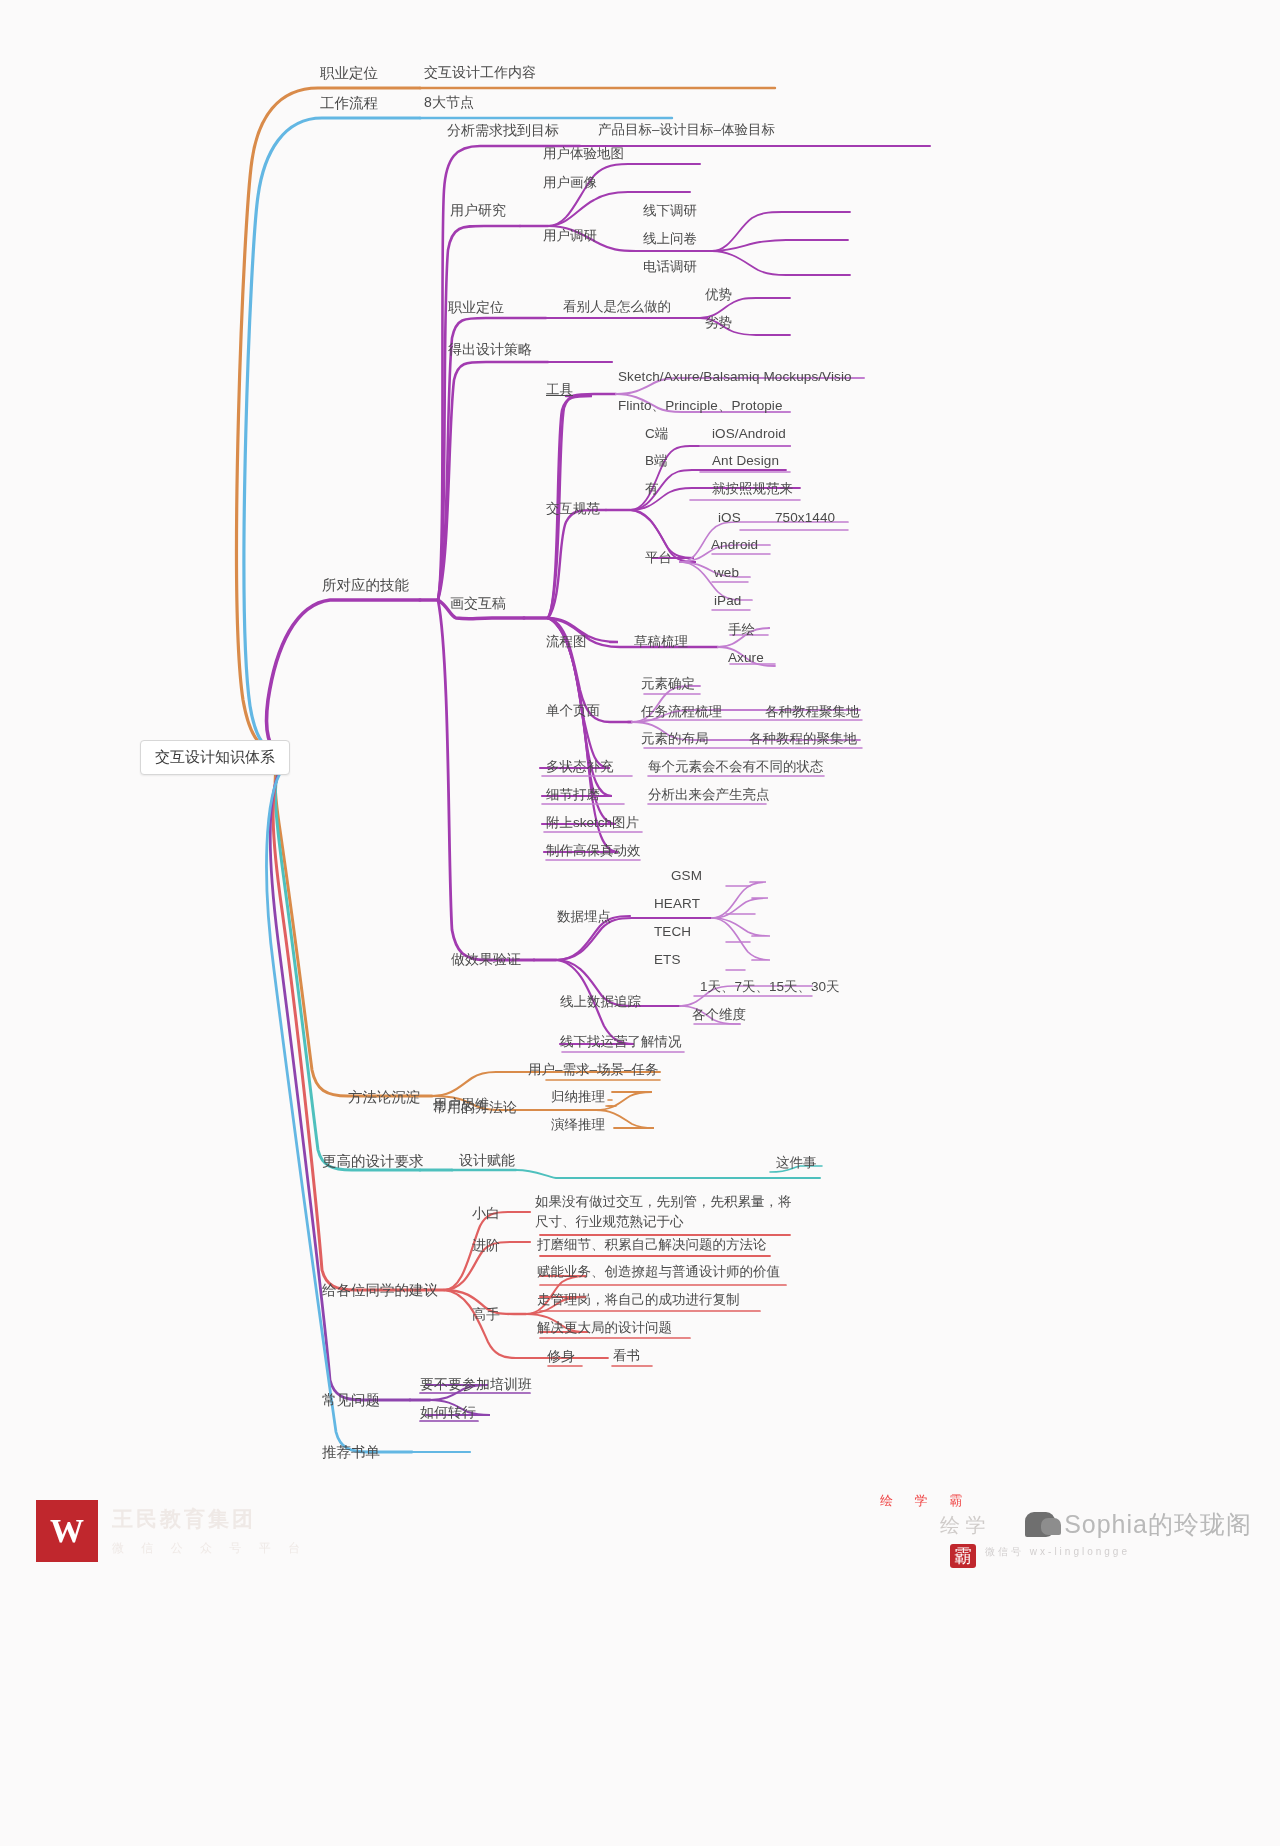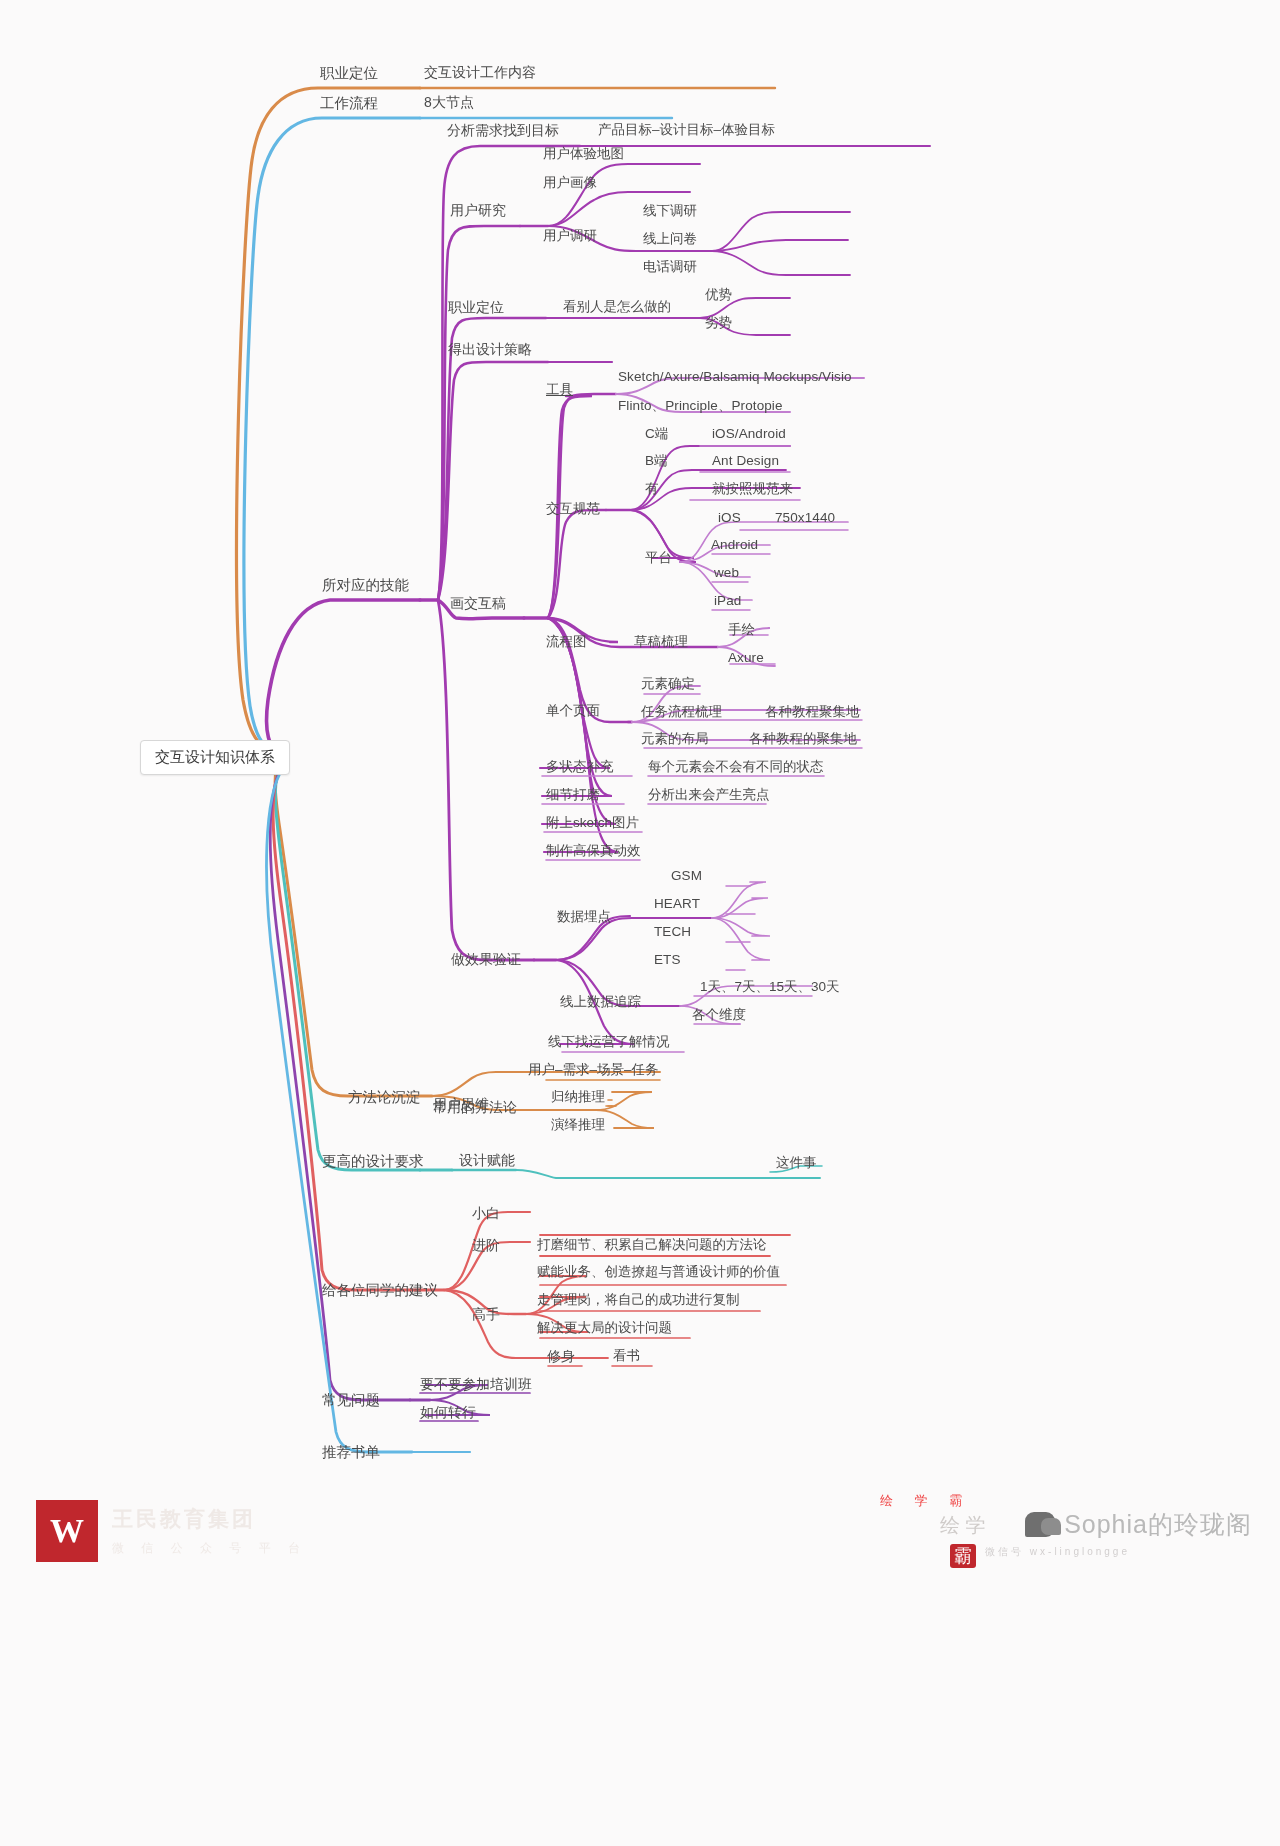--- a/index.html
+++ b/index.html
@@ -272,35 +272,36 @@
 
   <div class="node n-l2" style="left:451px;top:951px;">做效果验证</div>
   <div class="node n-l3" style="left:557px;top:909px;">数据埋点</div>
   <div class="node n-l4 lat" style="left:671px;top:868px;">GSM</div>
   <div class="node n-l4 lat" style="left:654px;top:896px;">HEART</div>
   <div class="node n-l4 lat" style="left:654px;top:924px;">TECH</div>
   <div class="node n-l4 lat" style="left:654px;top:952px;">ETS</div>
   <div class="node n-l3" style="left:560px;top:994px;">线上数据追踪</div>
   <div class="node n-l4" style="left:700px;top:979px;">1天、7天、15天、30天</div>
   <div class="node n-l4" style="left:692px;top:1007px;">各个维度</div>
-  <div class="node n-l3" style="left:548px;top:1034px;">线下找运营了解情况</div>
+  <div class="node n-l3" style="left:560px;top:1034px;">线下找运营了解情况</div>
 
   <div class="node n-l1" style="left:322px;top:1088px;margin-left:26px;">方法论沉淀</div>
   <div class="node n-l2" style="left:433px;top:1096px;">用户思维</div>
   <div class="node n-l3" style="left:528px;top:1062px;">用户–需求–场景–任务</div>
   <div class="node n-l2" style="left:433px;top:1099px;">常用的方法论</div>
   <div class="node n-l3" style="left:551px;top:1089px;">归纳推理</div>
   <div class="node n-l3" style="left:551px;top:1117px;">演绎推理</div>
 
   <div class="node n-l1" style="left:322px;top:1152px;">更高的设计要求</div>
   <div class="node n-l2" style="left:459px;top:1152px;">设计赋能</div>
   <div class="node n-l3" style="left:776px;top:1155px;">这件事</div>
 
   <div class="node n-l1" style="left:322px;top:1281px;">给各位同学的建议</div>
   <div class="node n-l2" style="left:472px;top:1205px;">小白</div>
+  <div class="node n-l3 n-wrap2" style="left:535px;top:1192px;">如果没有做过交互，先别管，先积累量，将尺寸、行业规范熟记于心</div>
   <div class="node n-l2" style="left:472px;top:1237px;">进阶</div>
   <div class="node n-l3" style="left:537px;top:1237px;">打磨细节、积累自己解决问题的方法论</div>
   <div class="node n-l2" style="left:472px;top:1306px;">高手</div>
   <div class="node n-l3" style="left:537px;top:1264px;">赋能业务、创造撩超与普通设计师的价值</div>
   <div class="node n-l3" style="left:537px;top:1292px;">走管理岗，将自己的成功进行复制</div>
   <div class="node n-l3" style="left:537px;top:1320px;">解决更大局的设计问题</div>
   <div class="node n-l2" style="left:547px;top:1348px;">修身</div>
   <div class="node n-l3" style="left:613px;top:1348px;">看书</div>
 
   <div class="node n-l1" style="left:322px;top:1391px;">常见问题</div>

